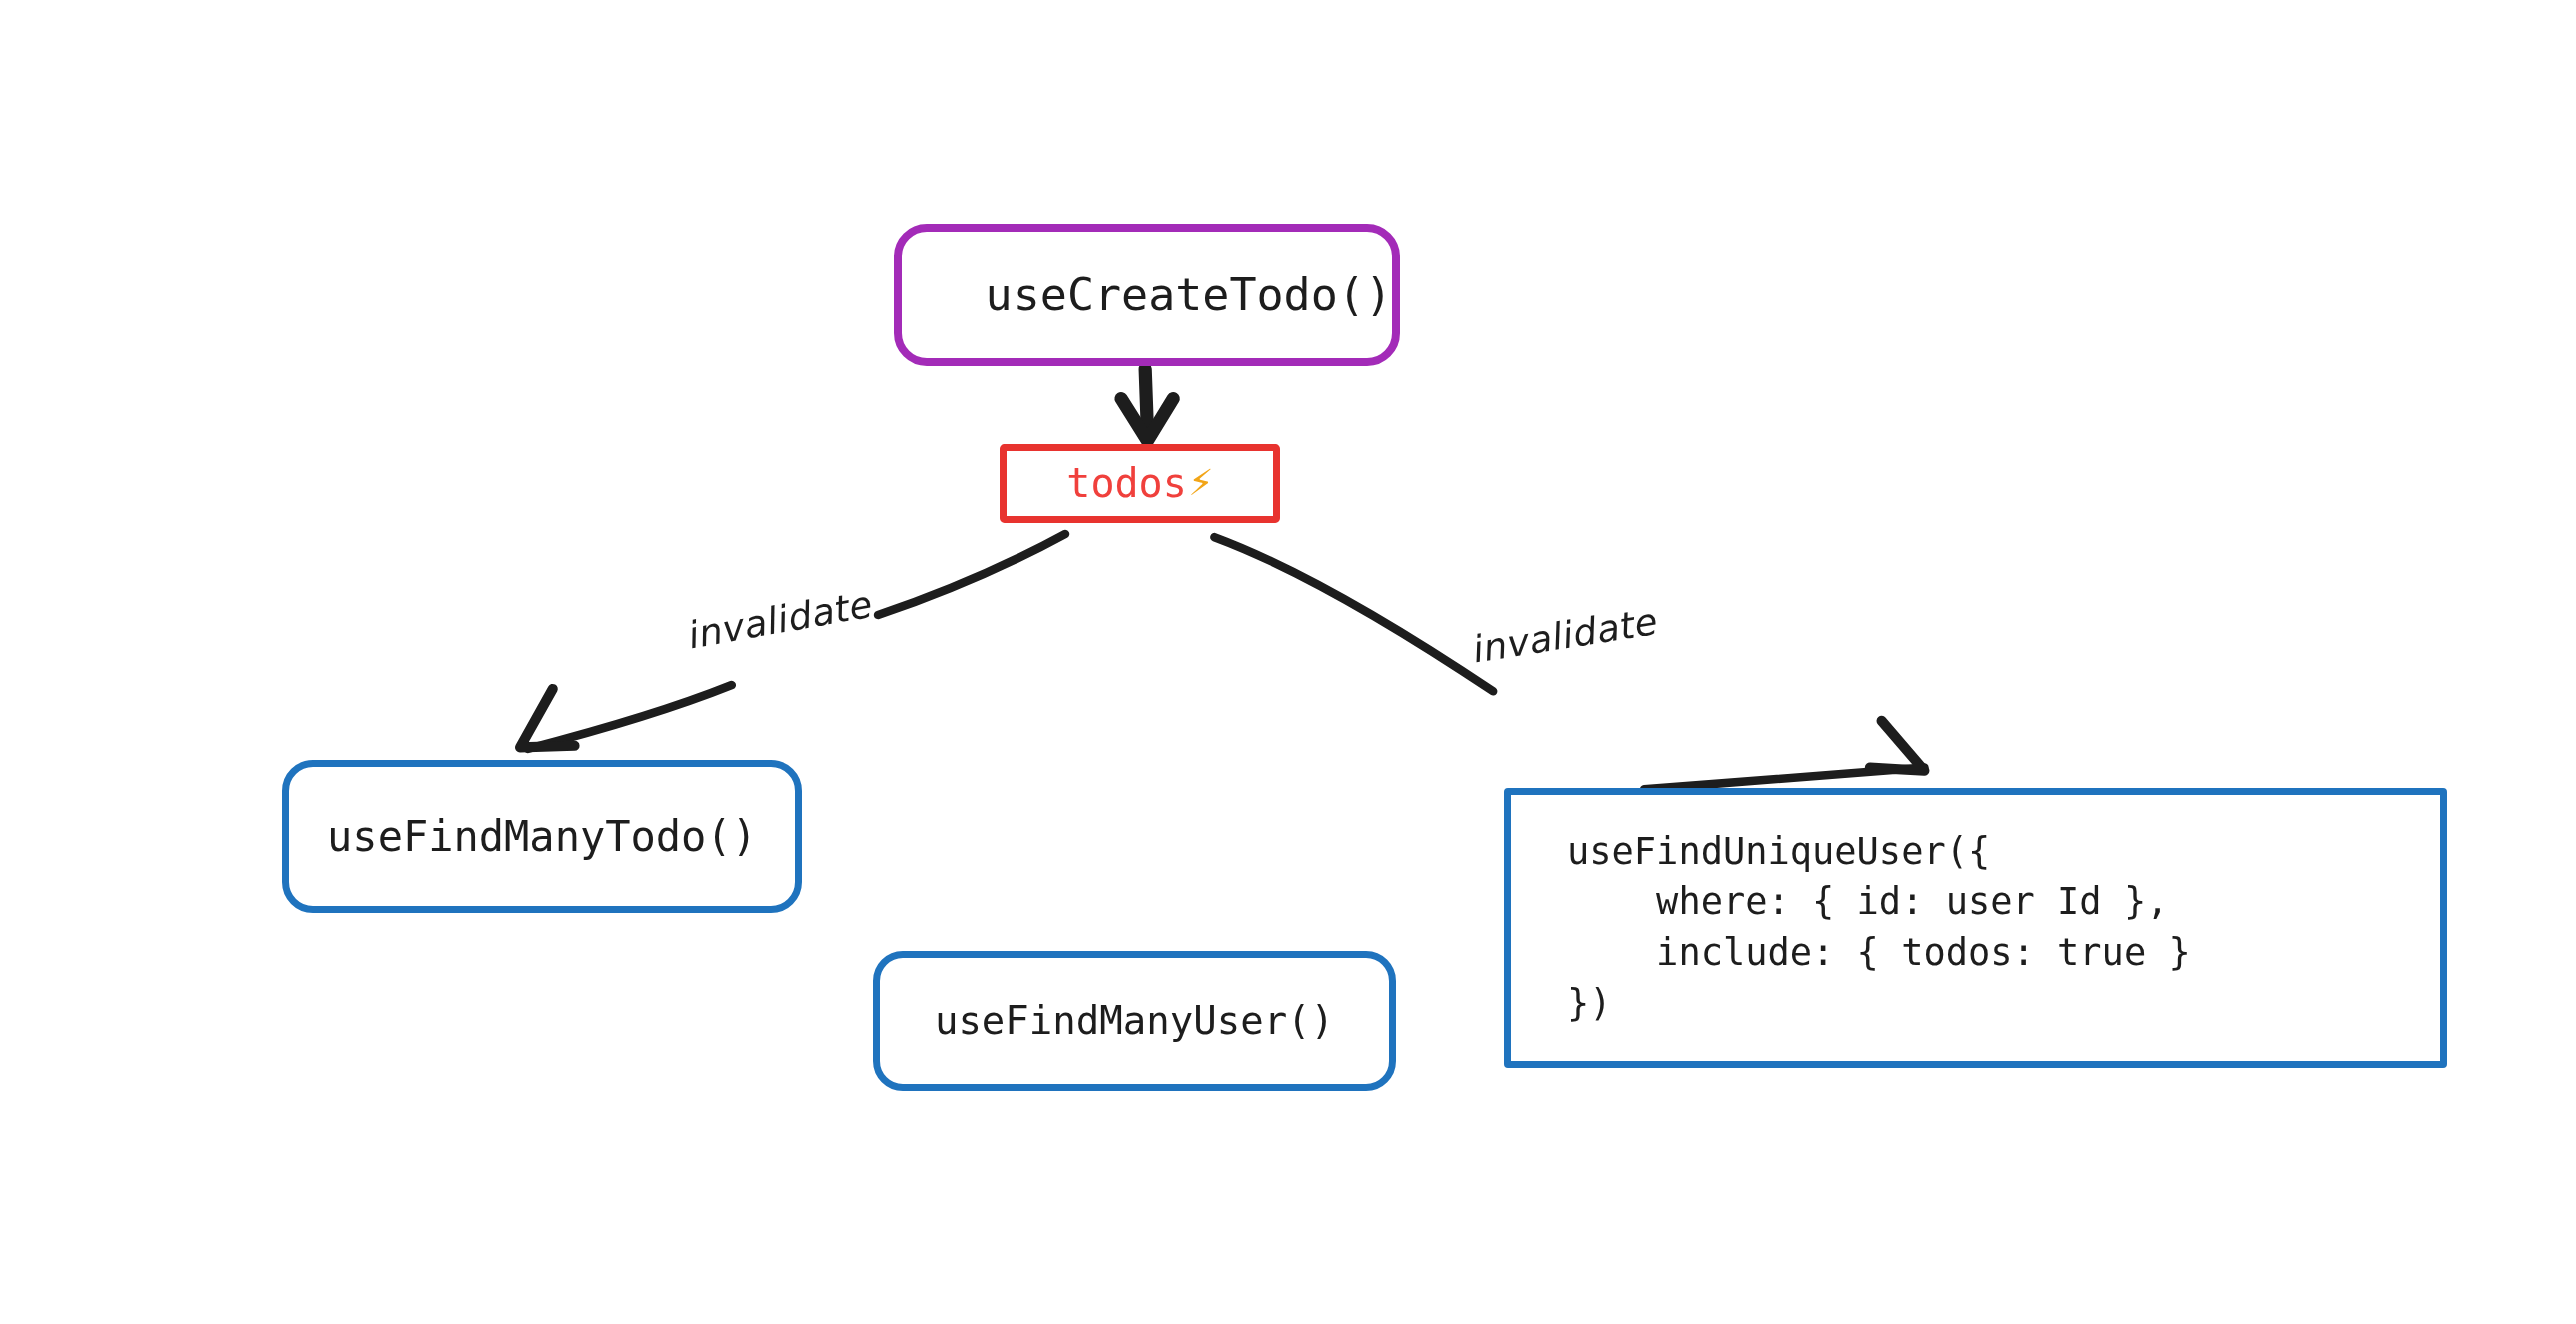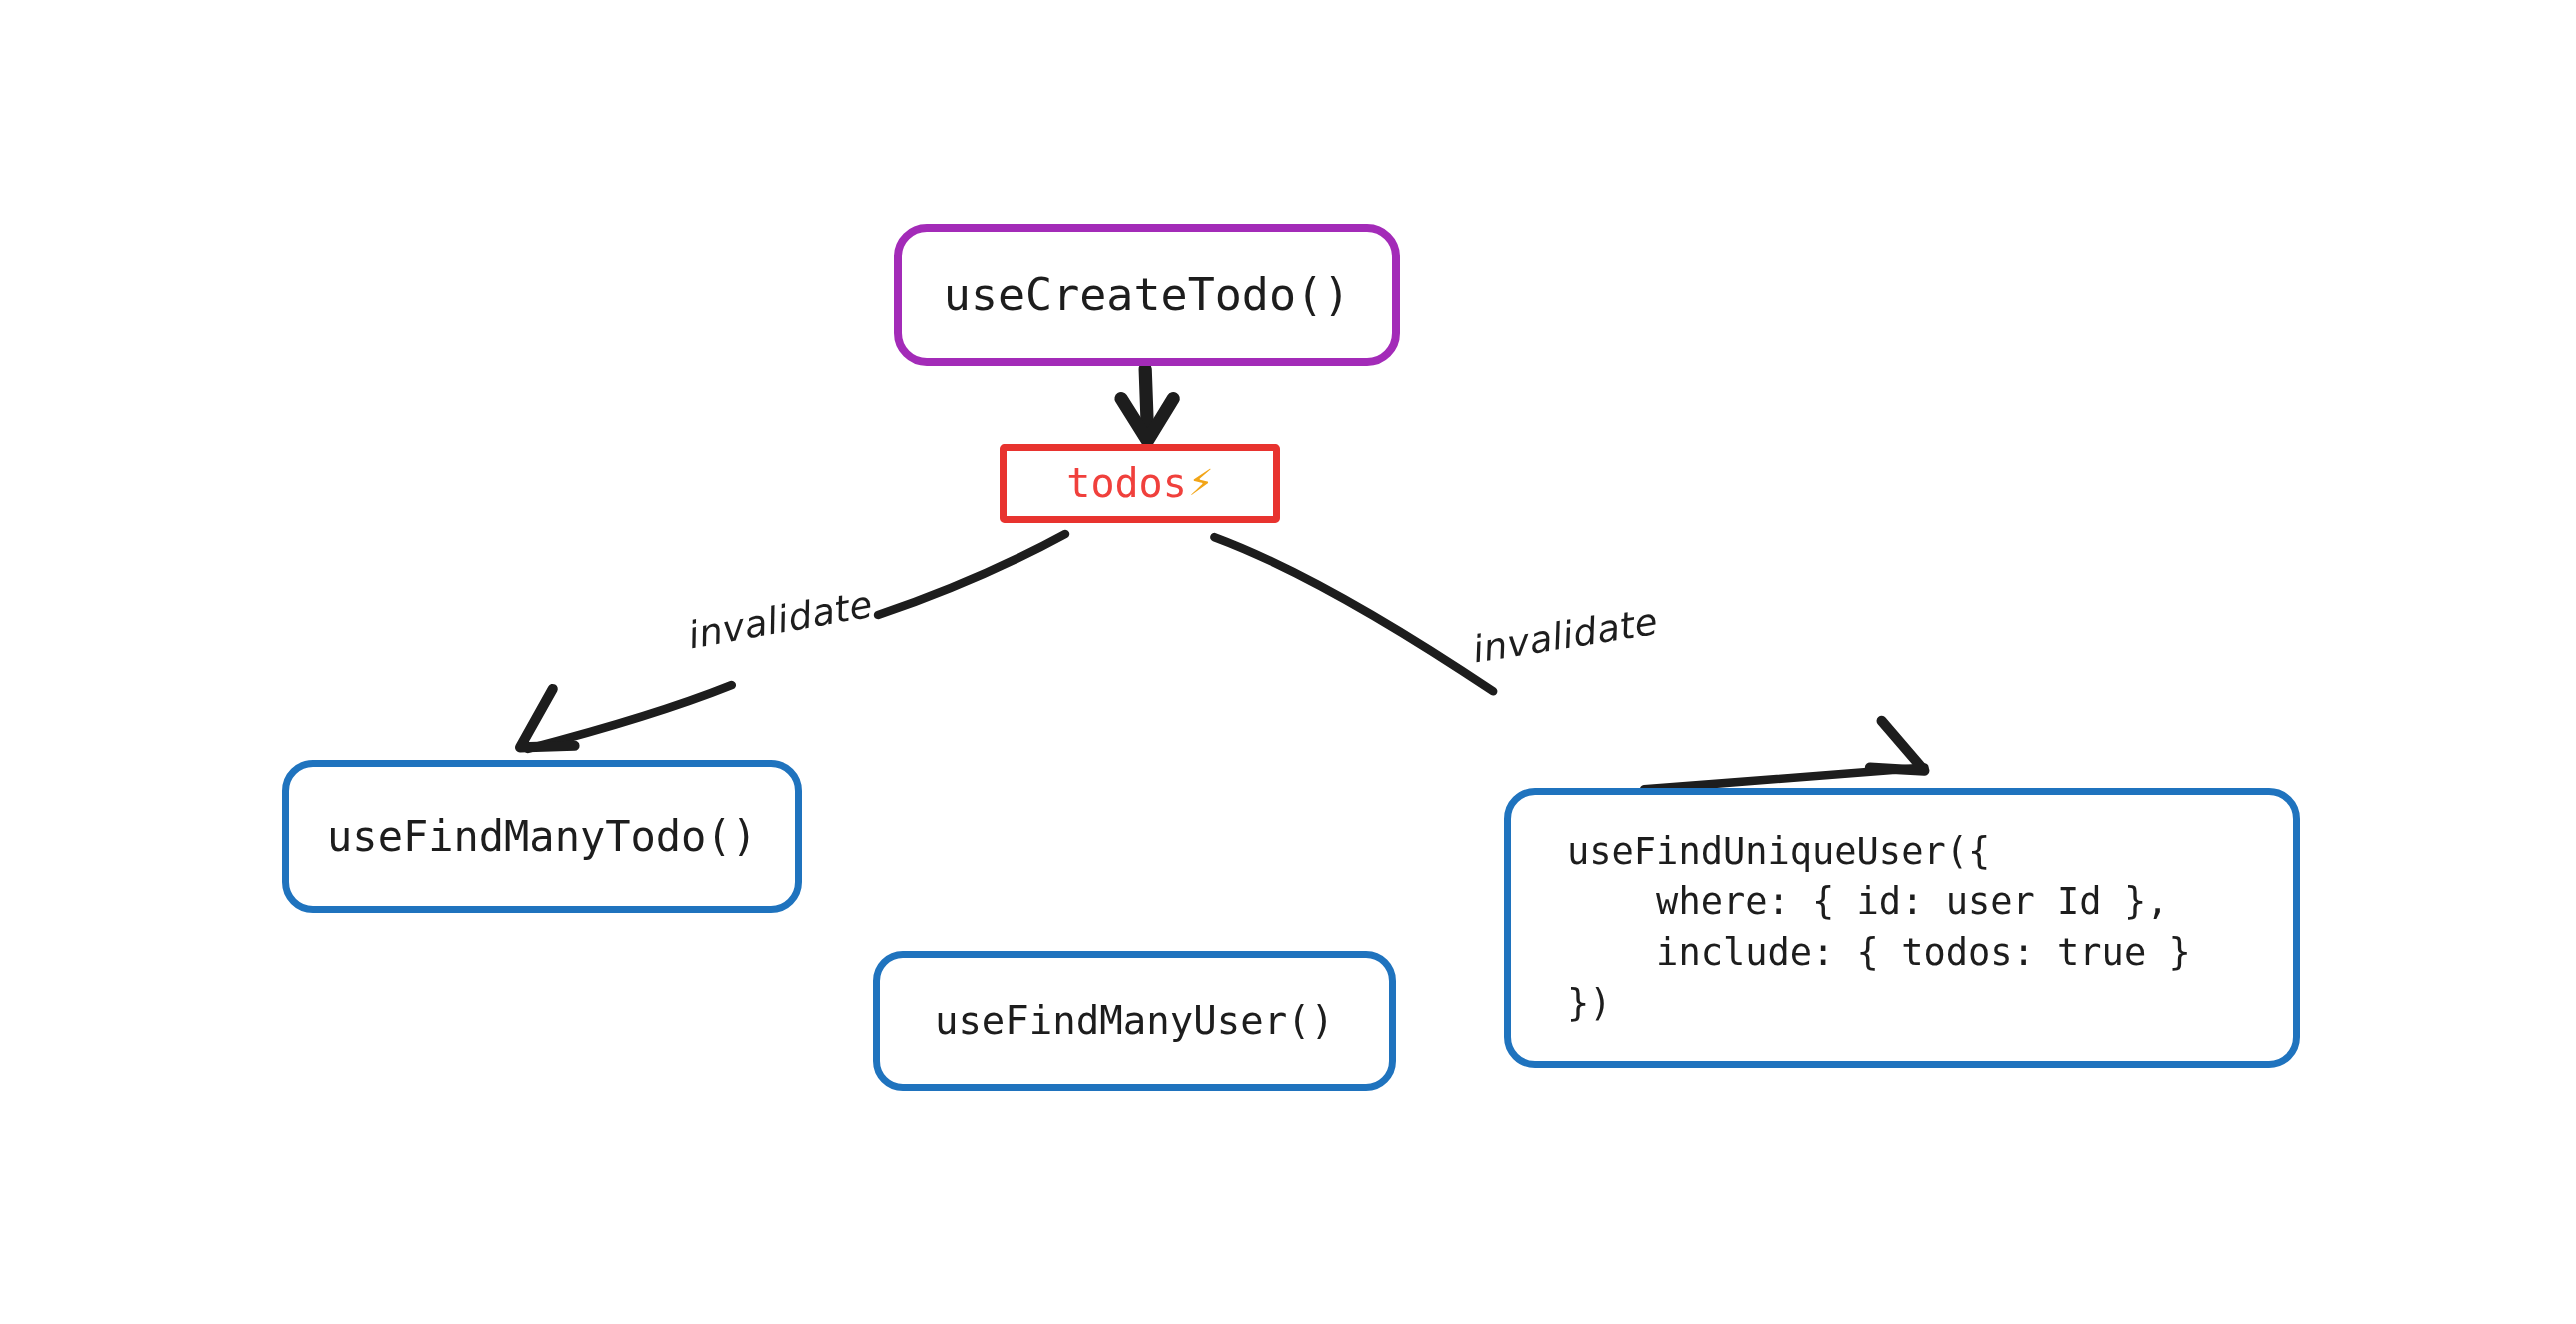--- a/index.html
+++ b/index.html
@@ -38,21 +38,21 @@
   }
 
   
   #node-use-create-todo {
     left: 894px;
     top: 224px;
     width: 506px;
     height: 142px;
     border: 8.6px solid #a32bb8;
     border-radius: 33px;
-    justify-content: center;
+    justify-content: flex-end;
   }
   #node-use-create-todo .node-text { font-size: 45px; }
 
   
   #node-mutate {
     left: 1000px;
     top: 444px;
     width: 280px;
     height: 79px;
     border: 7px solid #e8332f;
@@ -94,24 +94,24 @@
     border: 7.8px solid #1f73be;
     border-radius: 30px;
     justify-content: center;
   }
   #node-use-find-many-user .node-text { font-size: 39px; }
 
   
   #node-use-find-unique-user {
     left: 1504px;
     top: 788px;
-    width: 796px;
+    width: 943px;
     height: 280px;
     border: 7.8px solid #1f73be;
-    border-radius: 31px;
+    border-radius: 4px;
     padding: 0 0 0 56px;
   }
   #node-use-find-unique-user .node-text {
     font-size: 37px;
     line-height: 1.37;
   }
 
   
   .edge-label {
     position: absolute;

